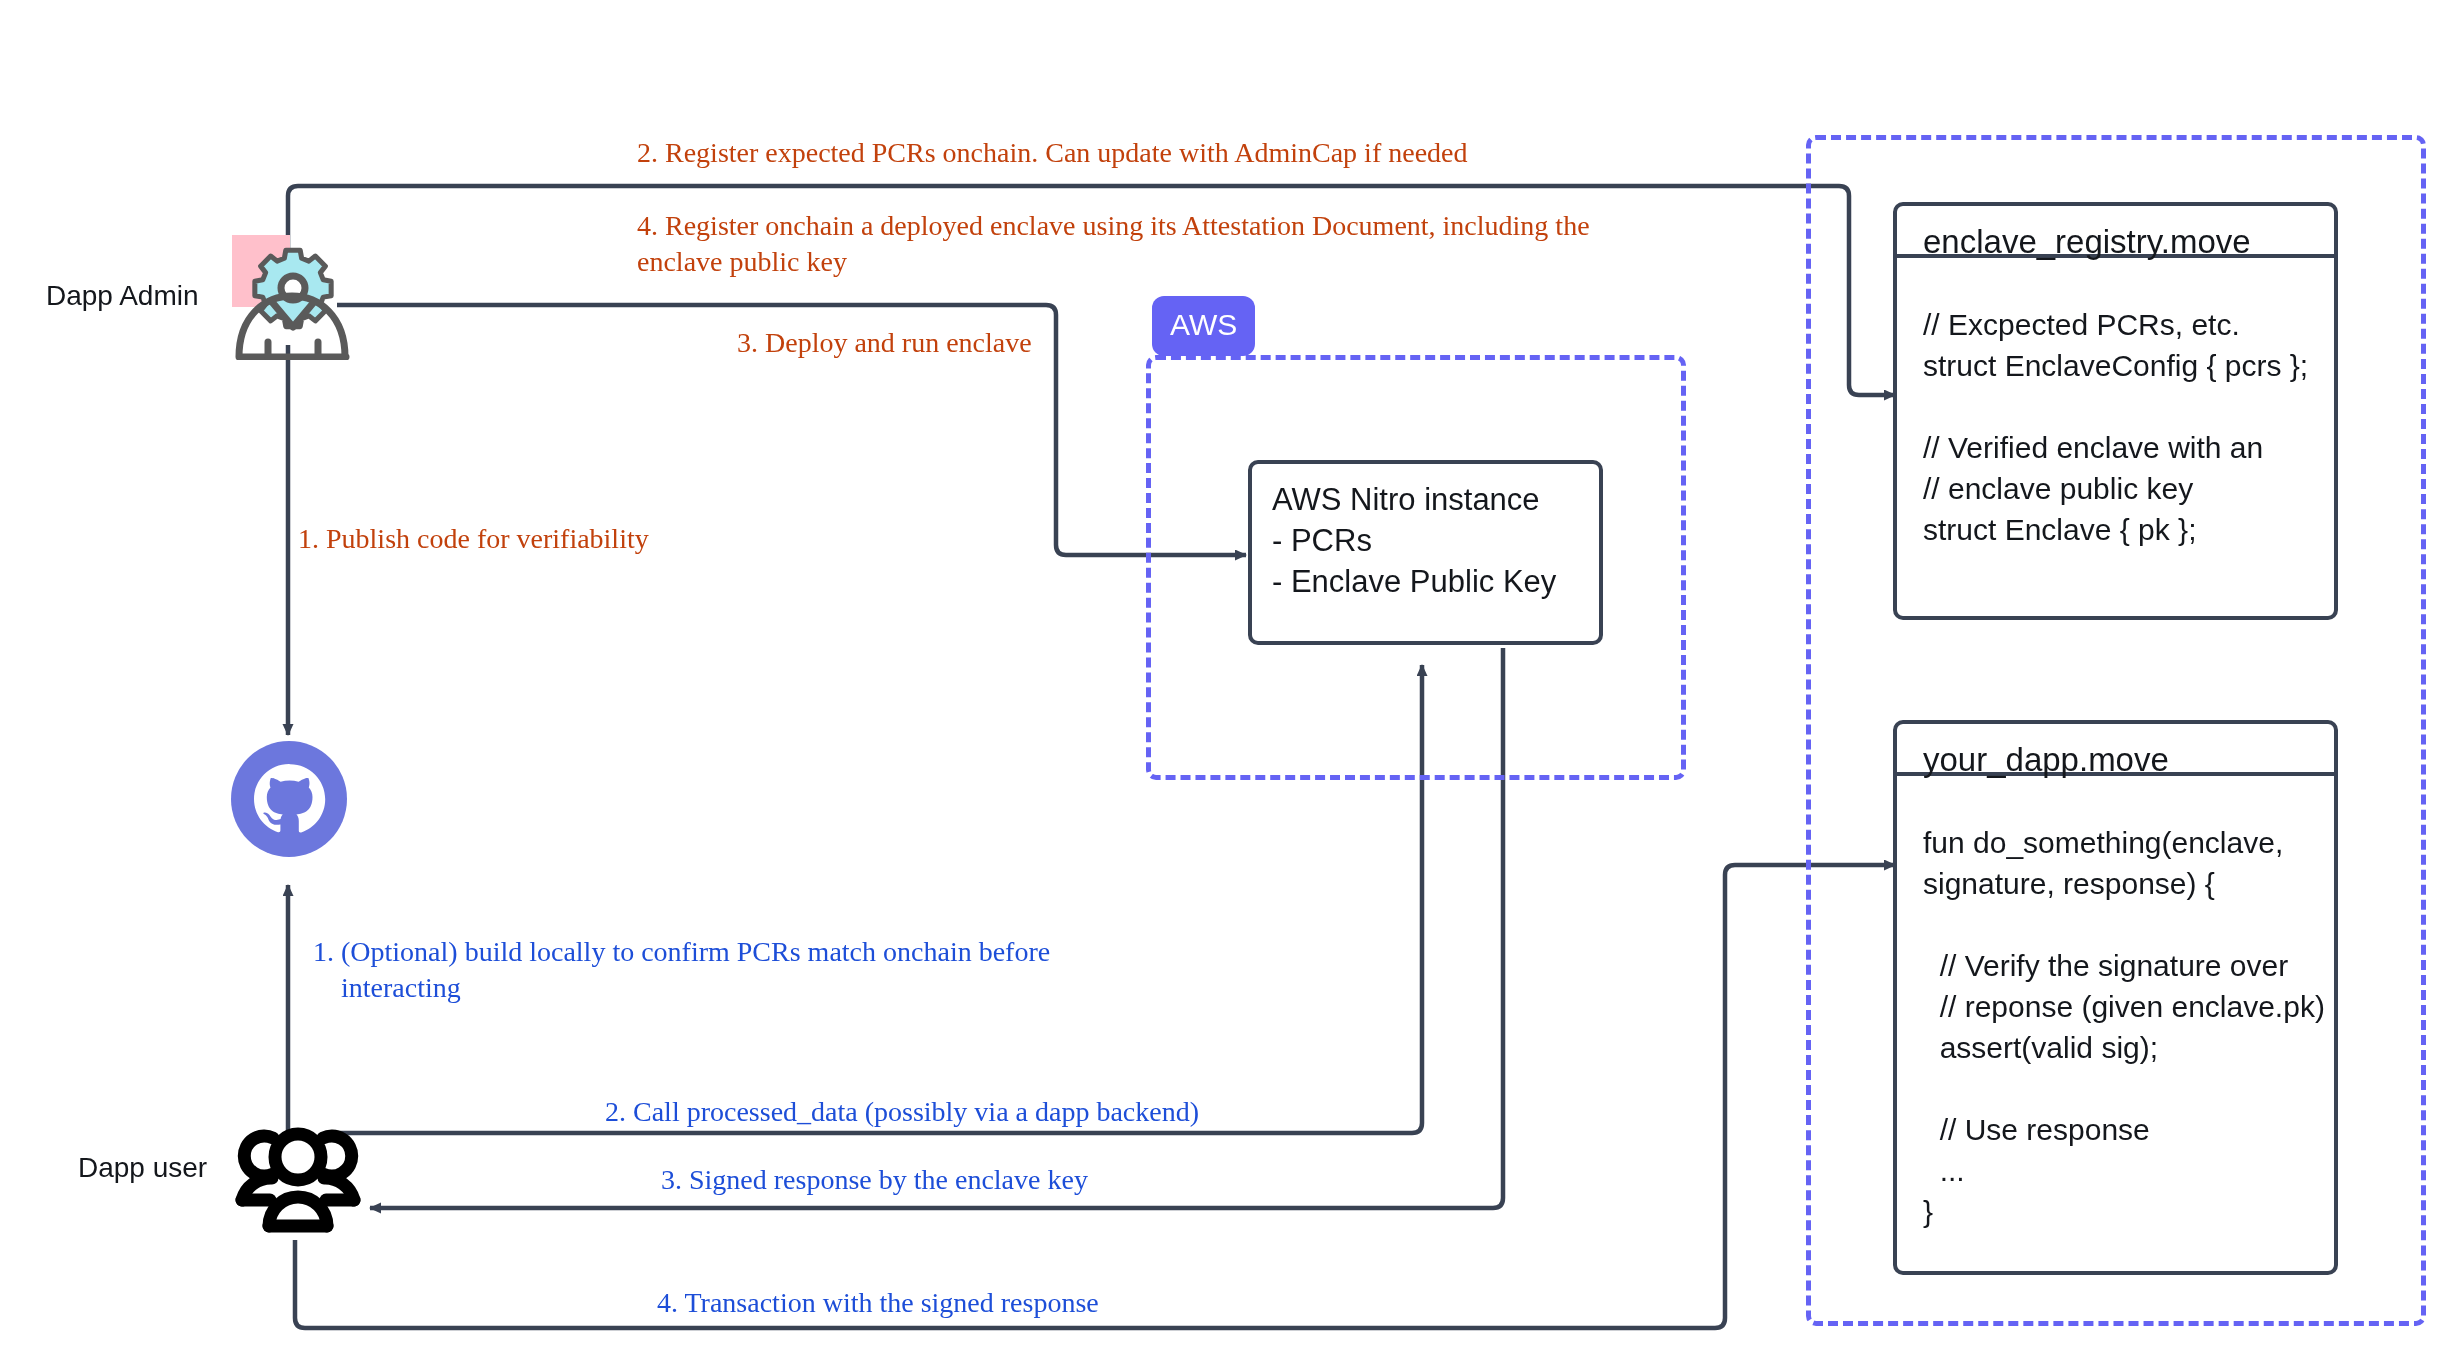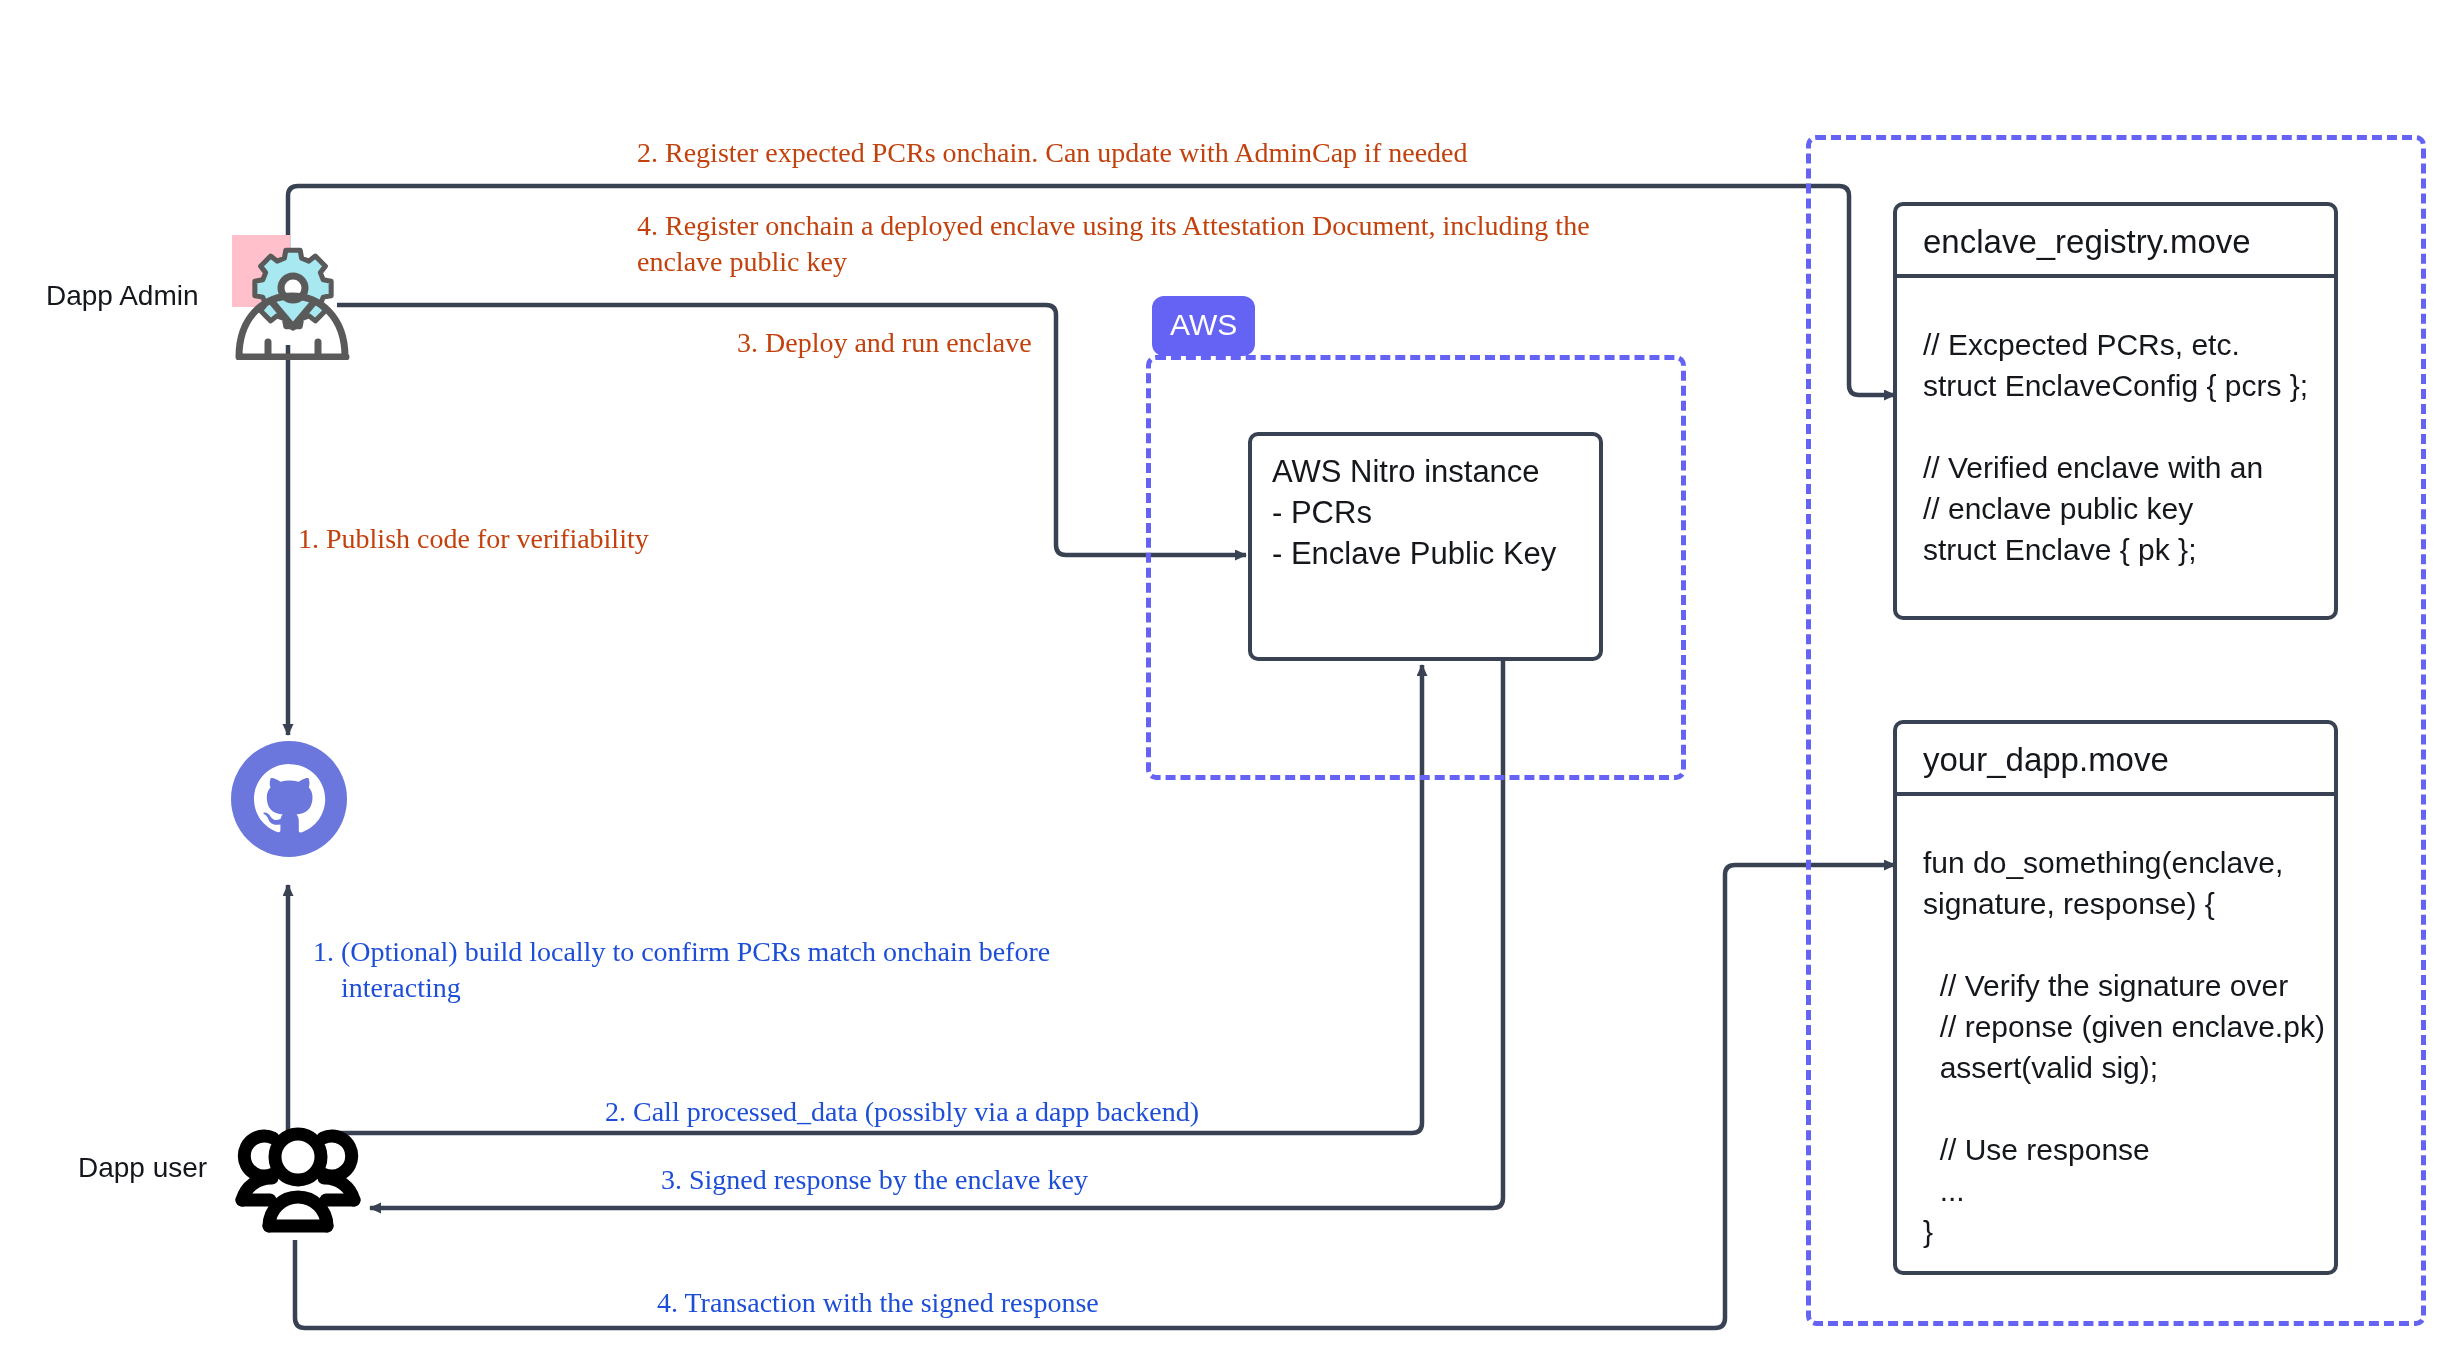--- a/index.html
+++ b/index.html
@@ -65,21 +65,21 @@
   
   .module-card {
     position: absolute;
     border: 4px solid #394253;
     border-radius: 10px;
     background: #ffffff;
     box-sizing: border-box;
     overflow: hidden;
   }
   .module-title {
-    height: 72px;
+    height: 52px;
     line-height: 72px;
     padding-left: 26px;
     font-size: 33px;
     color: #14171c;
     border-bottom: 4px solid #394253;
     box-sizing: border-box;
     white-space: nowrap;
     font-family: "Liberation Sans", sans-serif;
   }
   .module-body {
@@ -145,21 +145,21 @@
     <path d="M 1503,648 L 1503,1198 Q 1503,1208 1493,1208 L 370,1208" fill="none" stroke="#394253" stroke-width="4.5" marker-end="url(#arrow)"></path>
 
     <path d="M 295,1240 L 295,1318 Q 295,1328 305,1328 L 1715,1328 Q 1725,1328 1725,1318 L 1725,875 Q 1725,865 1735,865 L 1895,865" fill="none" stroke="#394253" stroke-width="4.5" marker-end="url(#arrow)"></path>
   </svg>
 
   <div class="zone-tag" style="left:1152px; top:296px;">AWS</div>
   <div class="zone-box" style="left:1146px; top:355px; width:540px; height:425px;"></div>
 
   <div class="zone-box" style="left:1806px; top:135px; width:620px; height:1191px;"></div>
 
-  <div class="node-box" style="left:1248px; top:432px; width:355px; height:229px;">
+  <div class="node-box" style="left:1248px; top:460px; width:355px; height:185px;">
     <div class="node-text" style="position:absolute; left:20px; top:15px;">AWS Nitro instance</div>
     <div class="node-text" style="position:absolute; left:20px; top:56px;">- PCRs</div>
     <div class="node-text" style="position:absolute; left:20px; top:97px;">- Enclave Public Key</div>
   </div>
 
   <div class="module-card" style="left:1893px; top:202px; width:445px; height:418px;">
     <div class="module-title">enclave_registry.move</div>
     <div class="module-body">// Excpected PCRs, etc.
 struct EnclaveConfig { pcrs };
 

